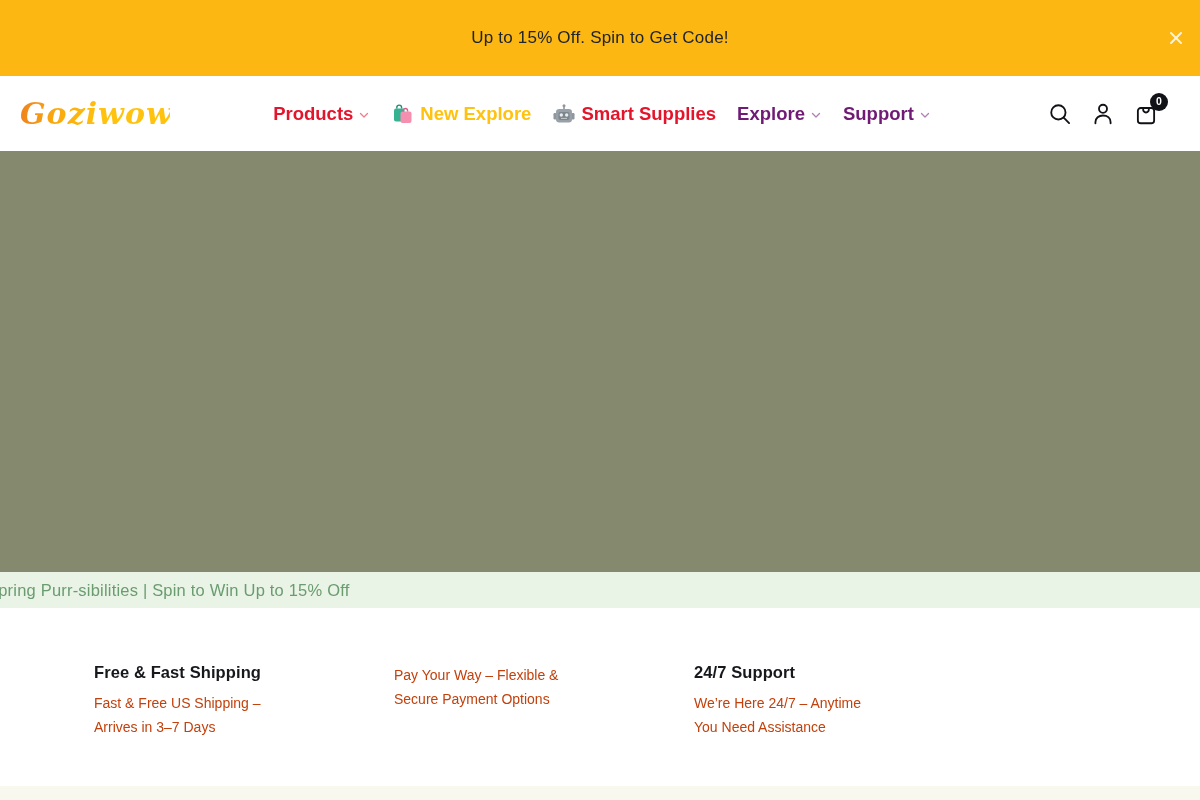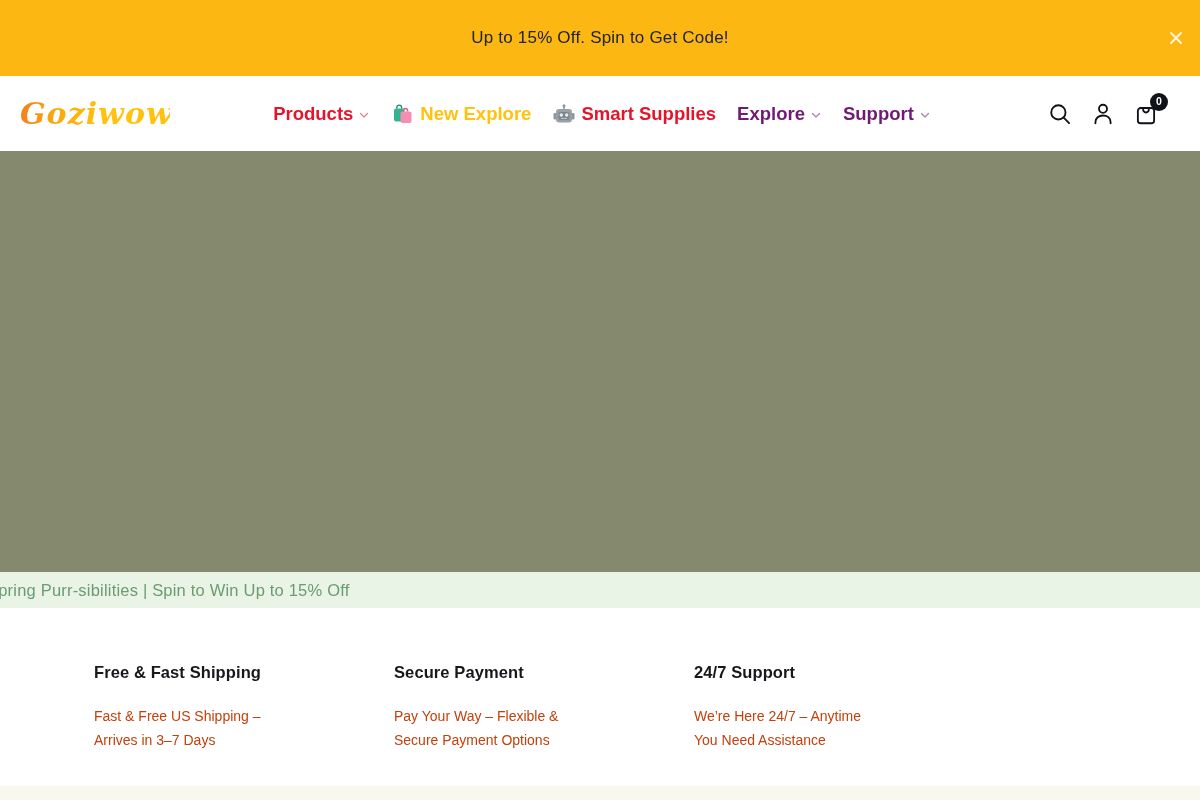--- a/index.html
+++ b/index.html
@@ -133,21 +133,21 @@
   }
   .features-grid {
     margin-left: 94px;
     display: grid;
     grid-template-columns: 300px 300px 300px 1fr;
   }
   .feature-title {
     font-size: 16.5px;
     font-weight: 700;
     color: #17181c;
-    margin-bottom: 22px;
+    margin-bottom: 9px;
     letter-spacing: 0.1px;
   }
   .feature-desc {
     font-size: 14px;
     line-height: 24px;
     color: #c2410c;
     max-width: 186px;
   }
 
   
@@ -255,21 +255,20 @@
   <span class="marquee-text" data-interactable="false">Spring Purr-sibilities | Spin to Win Up to 15% Off</span>
 </div>
 
 <div class="features" data-interactable="false">
   <div class="features-grid" data-interactable="false">
     <div class="feature" data-interactable="false">
       <div class="feature-title" data-interactable="false">Free &amp; Fast Shipping</div>
       <div class="feature-desc" data-interactable="false">Fast &amp; Free US Shipping – Arrives in 3–7 Days</div>
     </div>
     <div class="feature" data-interactable="false">
-      <div class="feature-title" data-interactable="false">Secure Payment</div>
       <div class="feature-desc" data-interactable="false">Pay Your Way – Flexible &amp; Secure Payment Options</div>
     </div>
     <div class="feature" data-interactable="false">
       <div class="feature-title" data-interactable="false">24/7 Support</div>
       <div class="feature-desc" data-interactable="false">We’re Here 24/7 – Anytime You Need Assistance</div>
     </div>
   </div>
 </div>
 
 <div class="footer-strip" data-interactable="false"></div>

